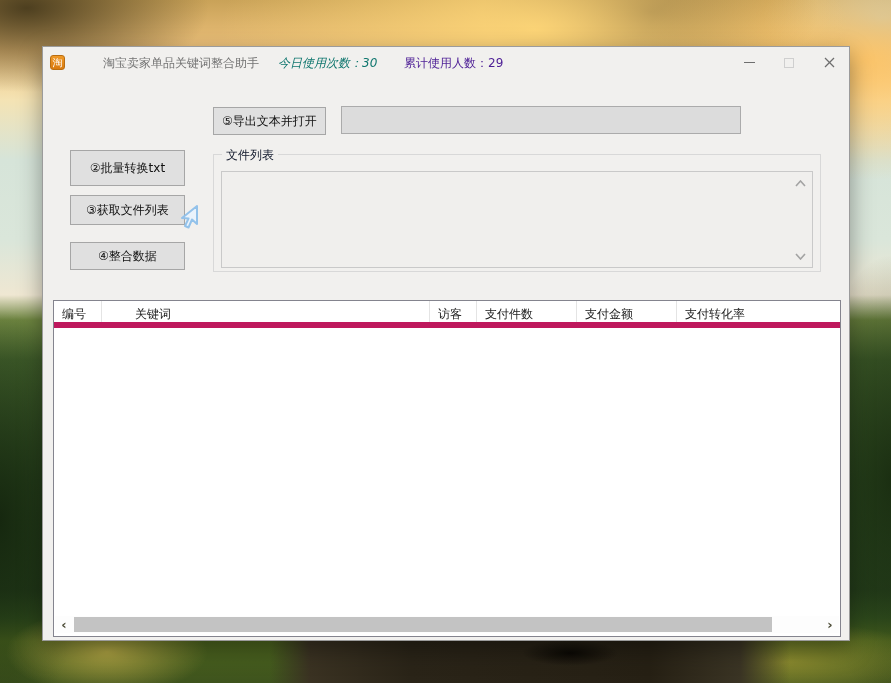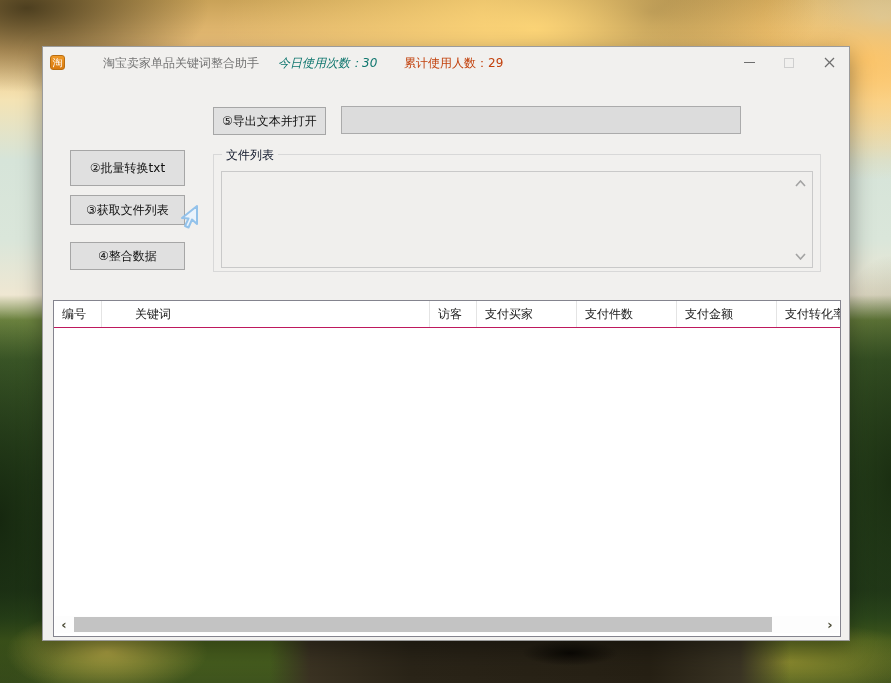--- a/index.html
+++ b/index.html
@@ -38,21 +38,21 @@
     font-size:12px; color:#1a1a1a;
   }
   .titlebar { position:absolute; left:0; top:0; width:100%; height:32px; }
   .appicon {
     position:absolute; left:7px; top:8px; width:15px; height:15px; border-radius:3px;
     background:linear-gradient(180deg,#f09a28,#d97a10); border:1px solid #b96d10;
     color:#fff; font-size:10px; line-height:13px; text-align:center;
   }
   .title { position:absolute; left:28px; top:0; line-height:32px; color:#737373;margin-left:32px; }
   .stat-today { position:absolute; left:235px; top:0; line-height:32px; color:#0f766e;font-style:italic; }
-  .stat-total { position:absolute; left:361px; top:0; line-height:32px; color:#c2410c; }
+  .stat-total { position:absolute; left:361px; top:0; line-height:32px; color:#4c1d95; }
   .winctrls { position:absolute; right:0; top:0; height:31px; display:flex; }
   .winbtn { width:40px; height:31px; display:flex; align-items:center; justify-content:center; background:transparent; border:none; }
   .min-glyph { width:11px; height:1px; background:#6e6e6e; display:inline-block; }
   .max-glyph { width:10px; height:10px; border:1px solid #cfcfcf; display:inline-block; }
 
   
   .btn {
     position:absolute; background:#e0e0e0; border:1px solid #a6a6a6;
     font-size:12px; color:#111; text-align:center; display:flex; align-items:center; justify-content:center;
     font-family:inherit;
@@ -74,21 +74,21 @@
   .grouplabel { position:absolute; left:8px; top:-8px; background:#f1f0ee; padding:0 4px; color:#0f172a; }
   .listbox { position:absolute; left:7px; top:16px; width:592px; height:97px; border:1px solid #c9c9c9; background:#f0efed; }
   .lb-chev { position:absolute; right:5px; width:14px; height:10px; display:flex; align-items:center; justify-content:center; background:transparent; border:none; }
   .lb-up { top:6px; } .lb-down { bottom:6px; }
 
   
   .cursor { position:absolute; left:133px; top:157px; width:24px; height:26px; }
 
   
   .tablewrap { position:absolute; left:10px; top:253px; width:788px; height:337px; background:#fff; border:1px solid #84848e; }
-  .thead { display:flex; height:27px; border-bottom:1px solid #be185d; background:#fff; }
+  .thead { display:flex; height:27px; border-bottom:6px solid #be185d; background:#fff; }
   .th { font-size:12px; color:#222; line-height:26px; padding-left:8px; border-right:1px solid #e4e4e4; overflow:hidden; white-space:nowrap; }
   .th:last-child { border-right:none; }
   .c0{width:48px;} .c1{width:303px;margin-left:25px;} .c2{width:47px;} .c3{width:100px;} .c4{width:100px;} .c5{width:100px;} .c6{flex:1;}
   .tbody { height:270px; }
 
   
   .hscroll { position:absolute; left:1px; right:1px; bottom:3px; height:17px; background:#fdfdfd; }
   .hs-btn { position:absolute; top:0; width:18px; height:17px; background:#fdfdfd; border:none; color:#4a4a35; font-size:13px; line-height:16px; text-align:center; font-weight:bold; font-family:inherit; }
   .hs-left { left:0; } .hs-right { right:0; }
   .hs-thumb { position:absolute; left:19px; top:1px; width:698px; height:15px; background:#c3c3c3; }
@@ -149,21 +149,20 @@
     <g transform="translate(24,0) scale(-1,1)">
       <path d="M3,2 L3,20 L8,15.5 L11.5,23.5 L15,22 L11.5,14.5 L18,14 Z" fill="#eaf4fd" stroke="#8fc0ea" stroke-width="2" stroke-linejoin="round" opacity="0.95"></path>
     </g>
   </svg>
 
   <div class="tablewrap">
     <div class="thead">
       <div class="th c0">编号</div>
       <div class="th c1">关键词</div>
       <div class="th c2">访客</div>
-      <div class="th c3">支付买家</div>
       <div class="th c4">支付件数</div>
       <div class="th c5">支付金额</div>
       <div class="th c6">支付转化率</div>
     </div>
     <div class="tbody"></div>
     <div class="hscroll">
       <button class="hs-btn hs-left">‹</button>
       <div class="hs-thumb"></div>
       <button class="hs-btn hs-right">›</button>
     </div>

